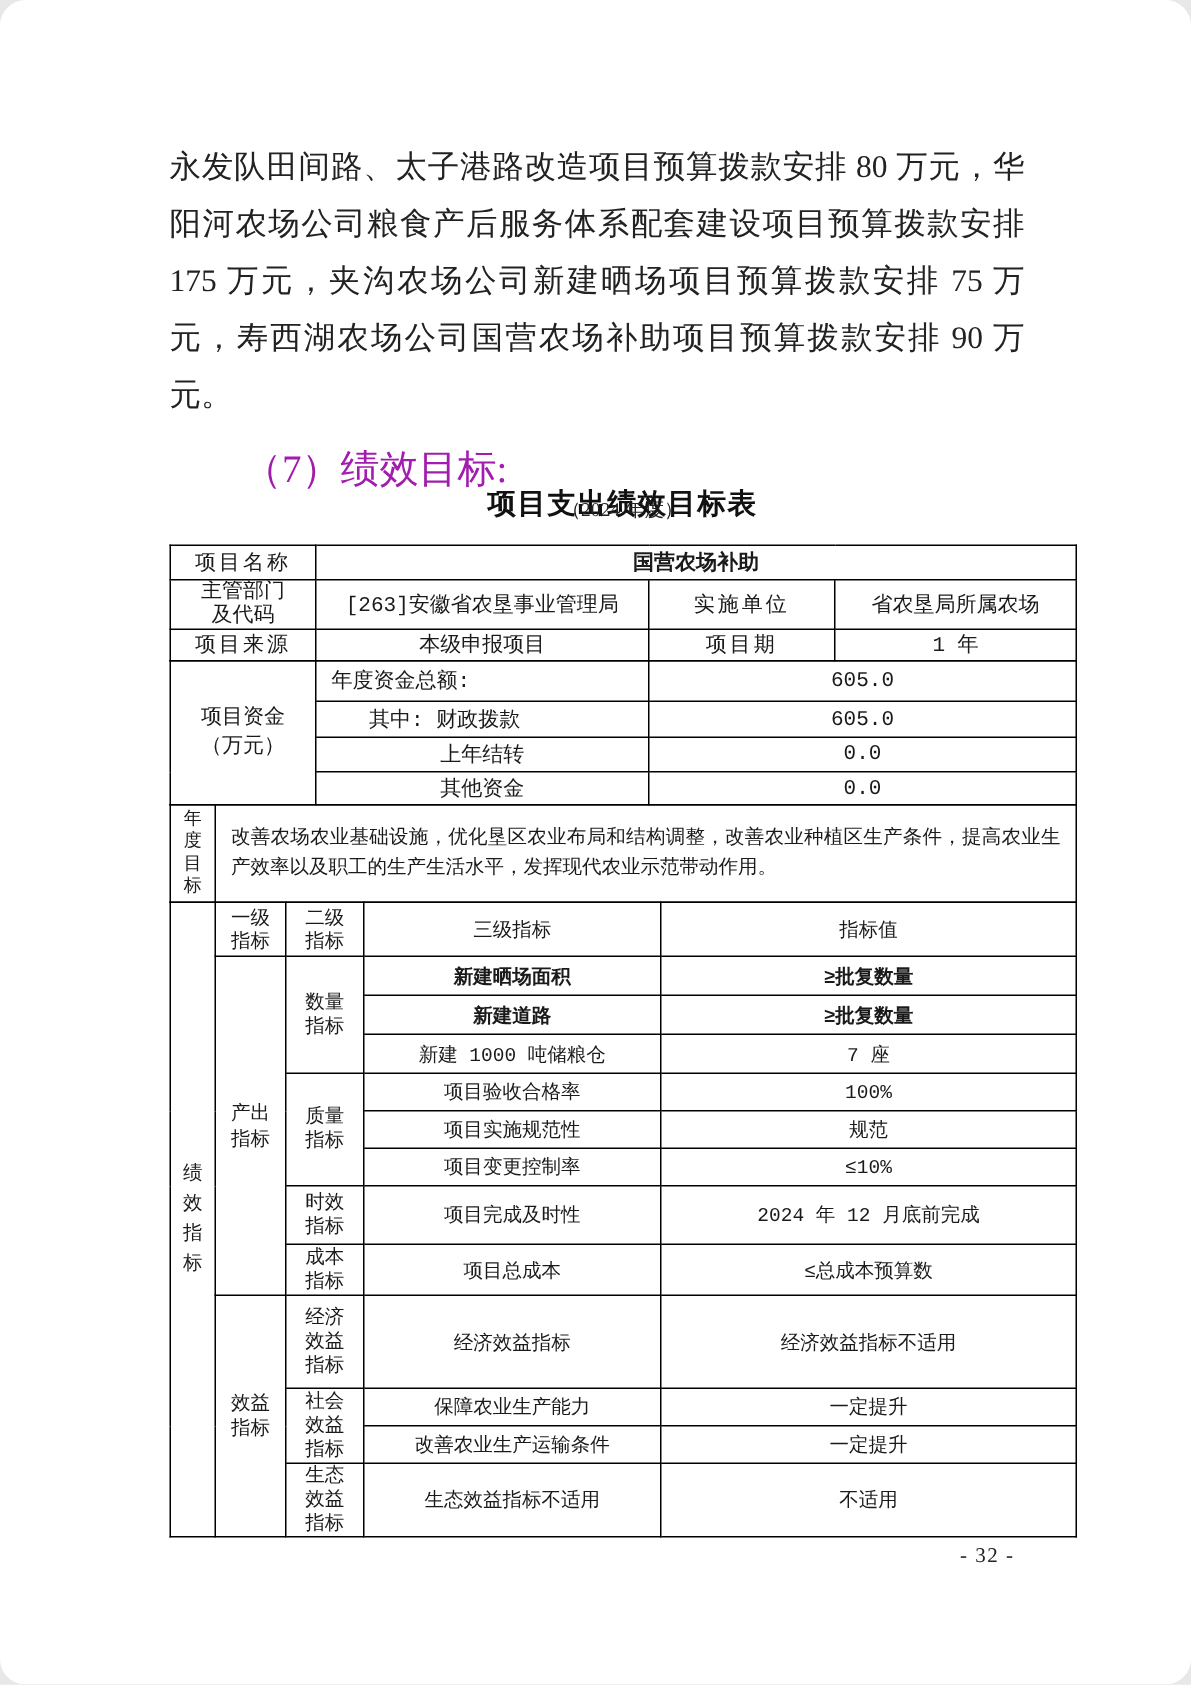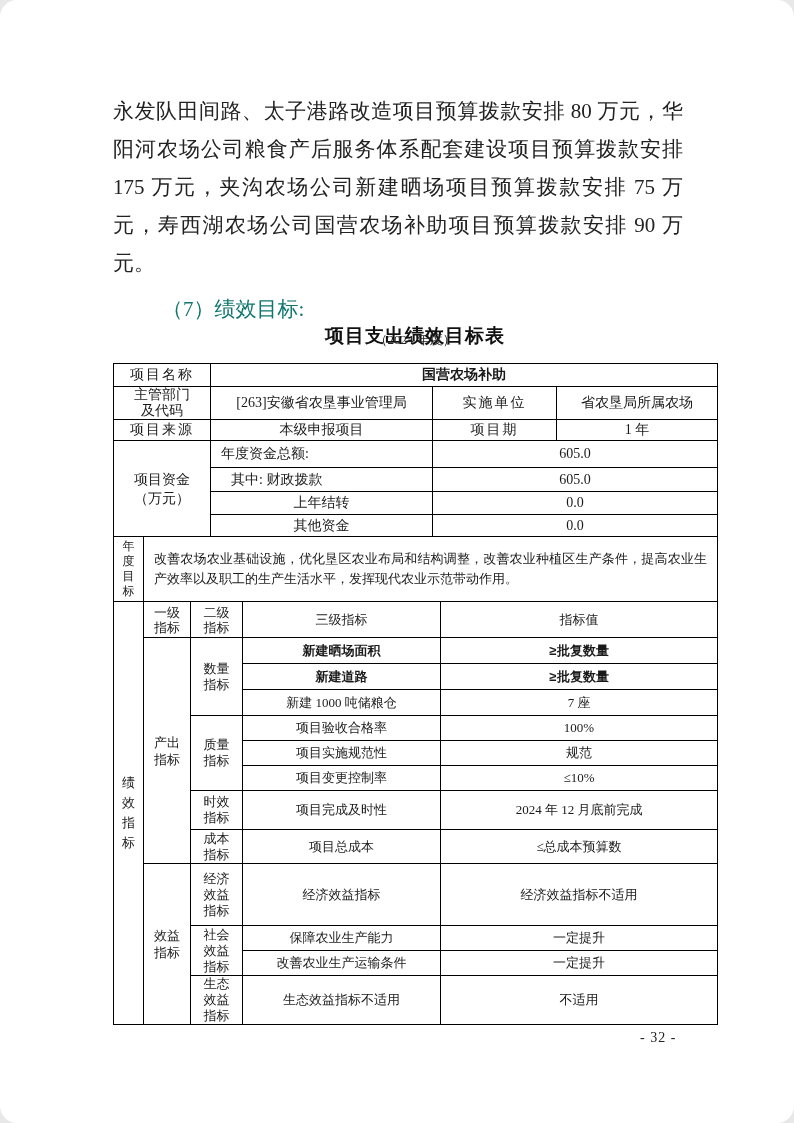--- a/index.html
+++ b/index.html
@@ -1,38 +1,38 @@
 <!DOCTYPE html>
 <html><head>
 <meta charset="utf-8">
 <style>
   html,body{margin:0;padding:0;background:#e8e8e8;}
   .page{position:relative;width:794px;height:1123px;background:#ffffff;margin:0 auto;overflow:hidden;
         font-family:"Liberation Serif","DejaVu Serif",serif;color:#1a1a1a;border-radius:17px;}
   
   .para{position:absolute;left:113px;top:92px;width:570px;font-size:21px;line-height:38px;
         text-align:justify;text-align-last:left;color:#222;}
-  .item-line{position:absolute;left:113px;top:295px;width:570px;font-size:21px;color:#0f766e;text-indent:49px;}
+  .item-line{position:absolute;left:113px;top:295px;width:570px;font-size:26px;color:#a21caf;text-indent:49px;}
   
   .tbl-title{position:absolute;left:113px;top:323px;width:604px;text-align:center;
              font-size:19px;font-weight:bold;color:#111;letter-spacing:1px;}
   .tbl-subtitle{position:absolute;left:113px;top:331px;width:604px;text-align:center;font-size:13px;color:#222;}
   
   .tbl-wrap{position:absolute;left:113px;top:363px;width:604px;}
   table{border-collapse:collapse;table-layout:fixed;width:604px;}
   .tbl-wrap table + table{margin-top:-1px;}
   td{border:1px solid #000;text-align:center;vertical-align:middle;
-     font-size:13px;padding:0 4px;overflow:hidden;color:#1a1a1a;}
+     font-size:13px;padding:0 4px;overflow:hidden;color:#1a1a1a;font-family:Liberation Mono, monospace;}
   .info td{font-size:14px;}
   .pre{white-space:pre-line;line-height:16px;}
   .ls2{letter-spacing:2px;}
   .hei{font-family:Liberation Mono, monospace;font-weight:bold;}
   
   .f-left{text-align:left;padding-left:10px;font-size:14px;}
-  .f-indent{text-align:left;padding-left:20px;font-size:14px;}
+  .f-indent{text-align:left;padding-left:35px;font-size:14px;}
   .f-center{font-size:14px;}
   .fund-label{font-size:14px;line-height:19px;}
   .val14{font-size:14px;}
   
   .goal-side{font-size:12px;line-height:15px;}
   .goal-text{text-align:left;padding:4px 10px;font-size:13px;line-height:20px;text-align:justify;}
   
   .perf-side{font-size:13px;line-height:20px;}
   .g1{line-height:17px;}
   .hdr{line-height:15px;}

